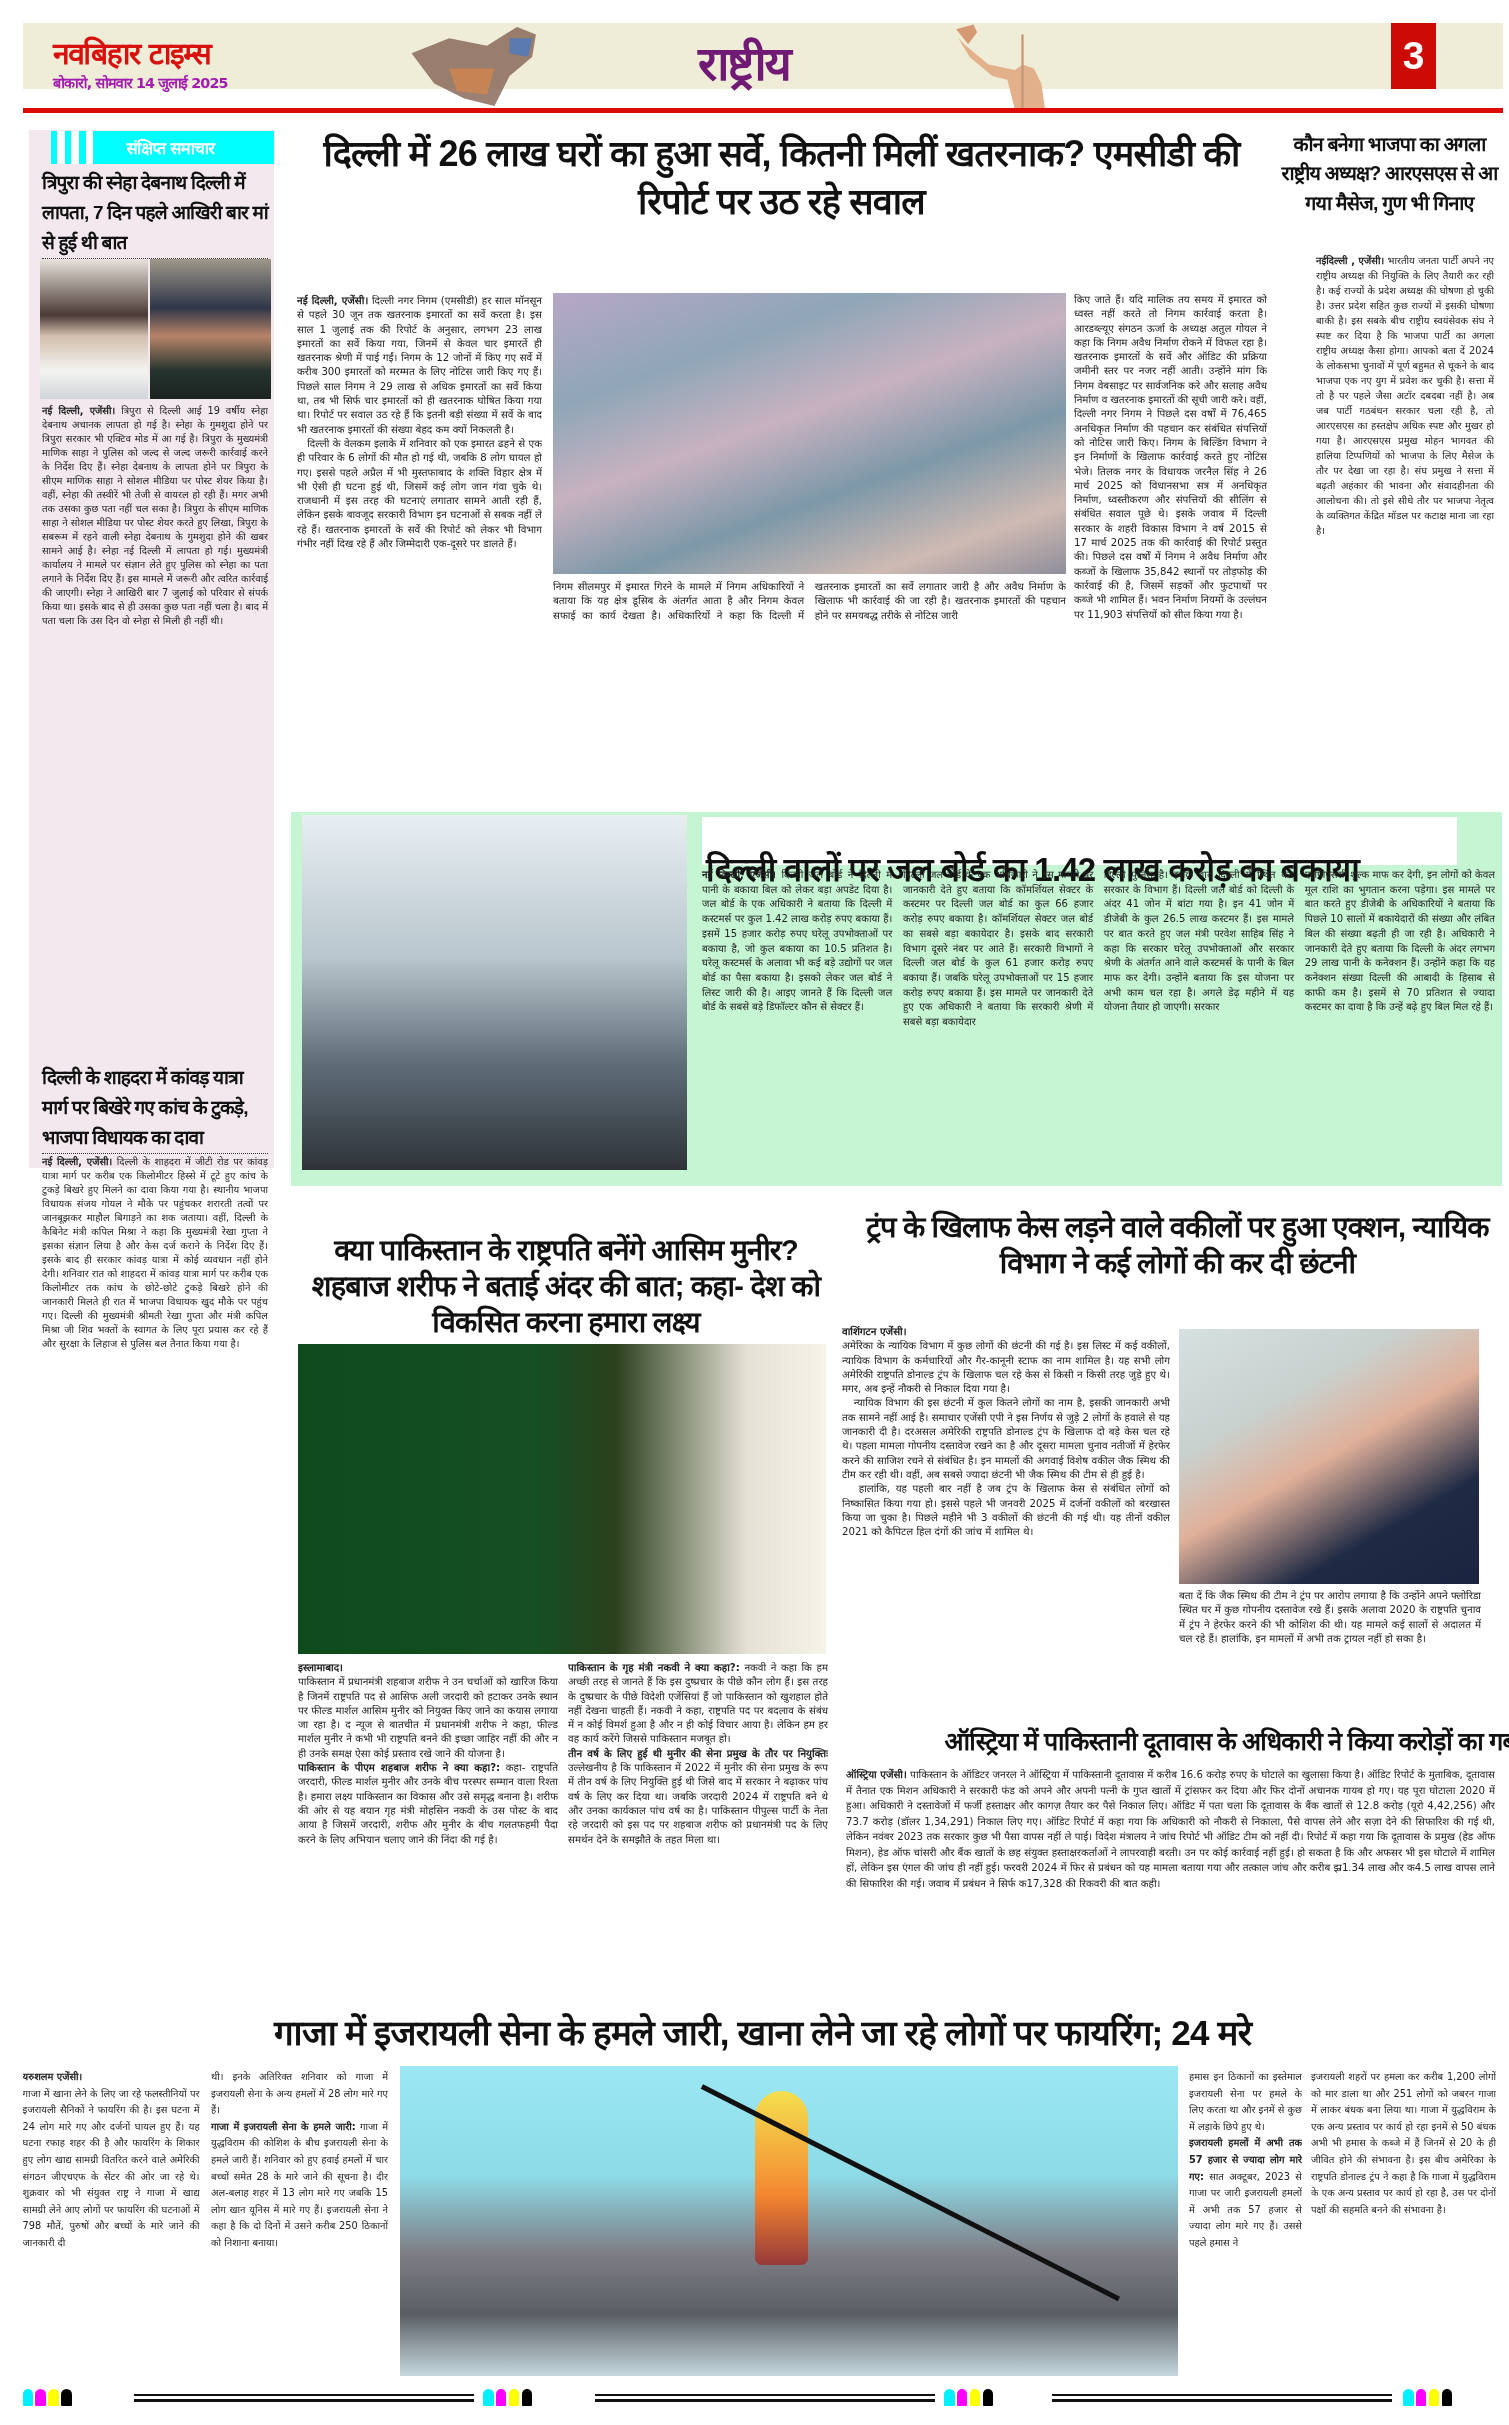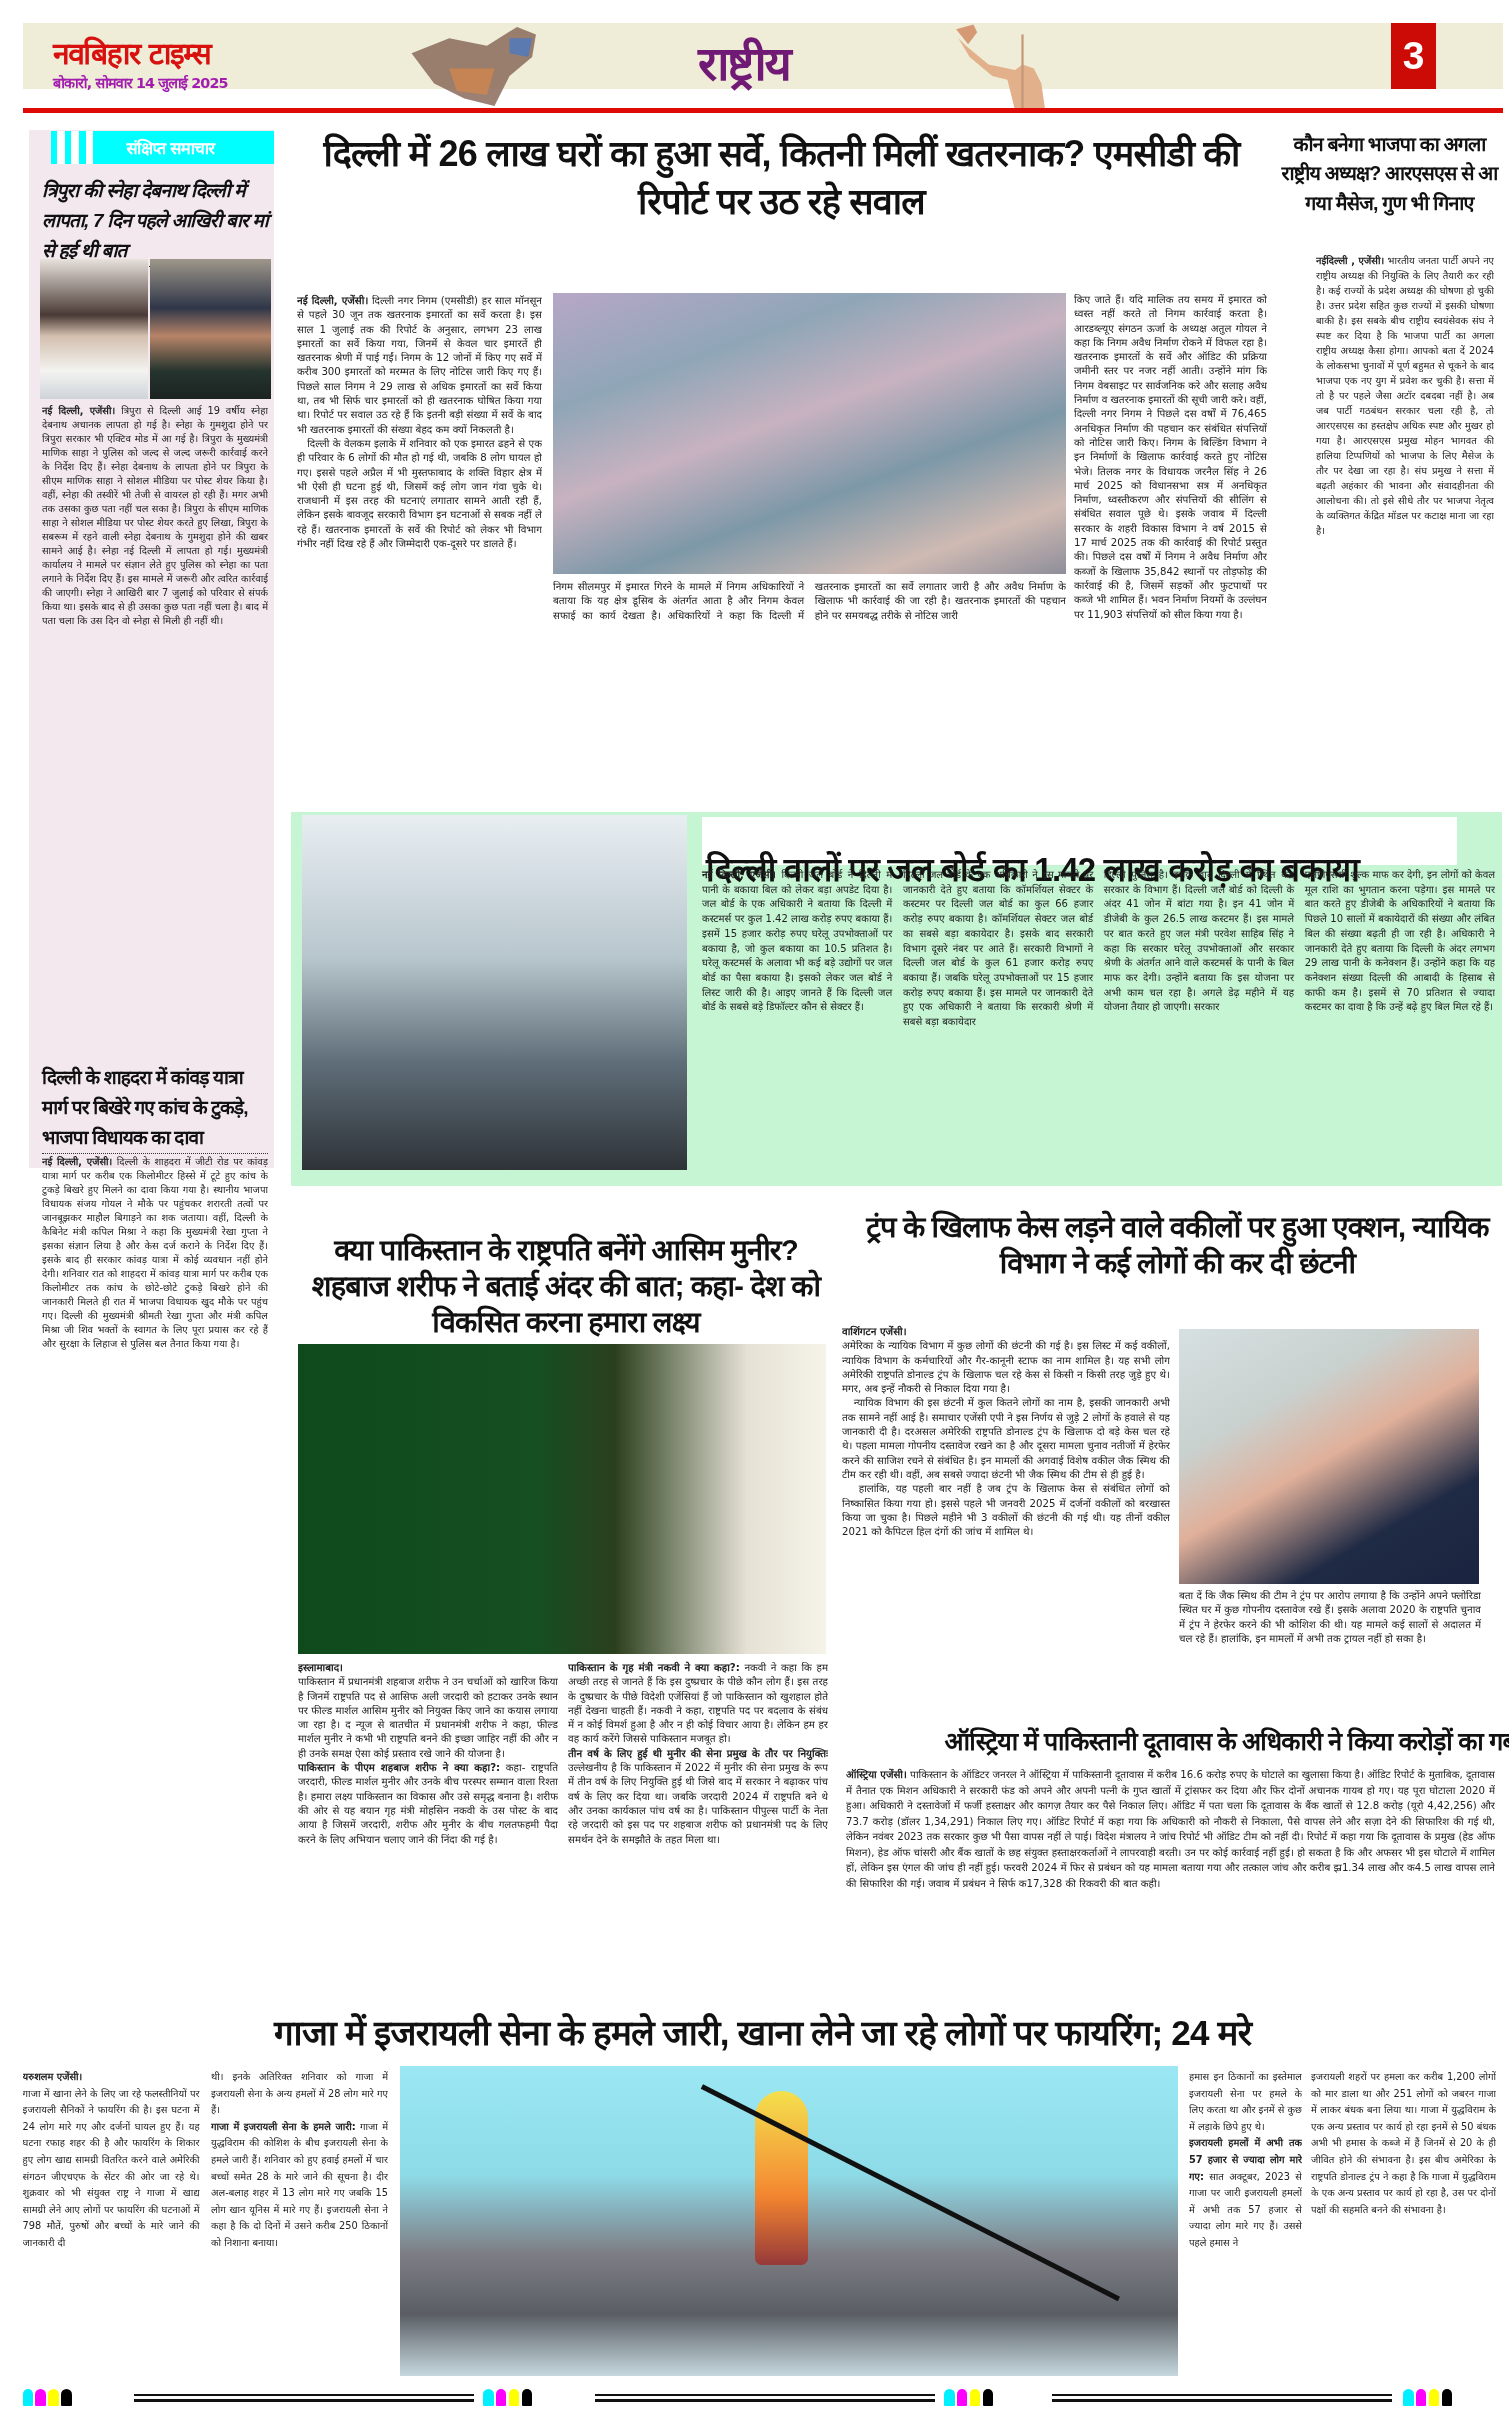--- a/index.html
+++ b/index.html
@@ -68,21 +68,21 @@
 
 <div class="abs sidebar"></div>
 <div class="abs brief-band">
   <div class="brief-bars">
       <span></span>
       <span></span>
       <span></span>
     </div>
   <div class="brief-label">संक्षिप्त समाचार</div>
 </div>
-<div class="abs side-head dotline" style="left:42px;top:176px;width:226px;font-style:italic;">त्रिपुरा की स्नेहा देबनाथ दिल्ली में लापता, 7 दिन पहले आखिरी बार मां से हुई थी बात</div>
+<div class="abs side-head dotline" style="left:42px;top:168px;width:226px;">त्रिपुरा की स्नेहा देबनाथ दिल्ली में लापता, 7 दिन पहले आखिरी बार मां से हुई थी बात</div>
 <div class="abs photo" style="left:40px;top:259px;width:108px;height:140px;background:linear-gradient(180deg,#e8e2dc,#4a3a35 40%,#d3bfae 55%,#f3f3f0 80%,#cfd4da);"></div>
 <div class="abs photo" style="left:150px;top:259px;width:121px;height:140px;background:linear-gradient(180deg,#9e978a,#2f3648 35%,#b78468 55%,#25342e 80%,#1b2320);"></div>
 <div class="abs body" style="left:42px;top:404px;width:226px;height:649px;font-size:9.8px;line-height:14px;"><b>नई दिल्ली, एजेंसी।</b> <span>त्रिपुरा से दिल्ली आई 19 वर्षीय स्नेहा देबनाथ अचानक लापता हो गई है। स्नेहा के गुमशुदा होने पर त्रिपुरा सरकार भी एक्टिव मोड में आ गई है। त्रिपुरा के मुख्यमंत्री माणिक साहा ने पुलिस को जल्द से जल्द जरूरी कार्रवाई करने के निर्देश दिए हैं। स्नेहा देबनाथ के लापता होने पर त्रिपुरा के सीएम माणिक साहा ने सोशल मीडिया पर पोस्ट शेयर किया है। वहीं, स्नेहा की तस्वीरें भी तेजी से वायरल हो रही हैं। मगर अभी तक उसका कुछ पता नहीं चल सका है। त्रिपुरा के सीएम माणिक साहा ने सोशल मीडिया पर पोस्ट शेयर करते हुए लिखा, त्रिपुरा के सबरूम में रहने वाली स्नेहा देबनाथ के गुमशुदा होने की खबर सामने आई है। स्नेहा नई दिल्ली में लापता हो गई। मुख्यमंत्री कार्यालय ने मामले पर संज्ञान लेते हुए पुलिस को स्नेहा का पता लगाने के निर्देश दिए हैं। इस मामले में जरूरी और त्वरित कार्रवाई की जाएगी। स्नेहा ने आखिरी बार 7 जुलाई को परिवार से संपर्क किया था। इसके बाद से ही उसका कुछ पता नहीं चला है। बाद में पता चला कि उस दिन वो स्नेहा से मिली ही नहीं थी।</span></div>
 <div class="abs side-head dotline" style="left:42px;top:1063px;width:226px;">दिल्ली के शाहदरा में कांवड़ यात्रा मार्ग पर बिखेरे गए कांच के टुकड़े, भाजपा विधायक का दावा</div>
 <div class="abs body" style="left:42px;top:1155px;width:226px;height:830px;font-size:9.8px;line-height:14px;"><b>नई दिल्ली, एजेंसी।</b> <span>दिल्ली के शाहदरा में जीटी रोड पर कांवड़ यात्रा मार्ग पर करीब एक किलोमीटर हिस्से में टूटे हुए कांच के टुकड़े बिखरे हुए मिलने का दावा किया गया है। स्थानीय भाजपा विधायक संजय गोयल ने मौके पर पहुंचकर शरारती तत्वों पर जानबूझकर माहौल बिगाड़ने का शक जताया। वहीं, दिल्ली के कैबिनेट मंत्री कपिल मिश्रा ने कहा कि मुख्यमंत्री रेखा गुप्ता ने इसका संज्ञान लिया है और केस दर्ज कराने के निर्देश दिए हैं। इसके बाद ही सरकार कांवड़ यात्रा में कोई व्यवधान नहीं होने देगी। शनिवार रात को शाहदरा में कांवड़ यात्रा मार्ग पर करीब एक किलोमीटर तक कांच के छोटे-छोटे टुकड़े बिखरे होने की जानकारी मिलते ही रात में भाजपा विधायक खुद मौके पर पहुंच गए। दिल्ली की मुख्यमंत्री श्रीमती रेखा गुप्ता और मंत्री कपिल मिश्रा जी शिव भक्तों के स्वागत के लिए पूरा प्रयास कर रहे हैं और सुरक्षा के लिहाज से पुलिस बल तैनात किया गया है।</span></div>
 
 <div class="abs mainhead" style="left:291px;top:130px;width:981px;">दिल्ली में 26 लाख घरों का हुआ सर्वे, कितनी मिलीं खतरनाक? एमसीडी की रिपोर्ट पर उठ रहे सवाल</div>
 <div class="abs body" style="left:297px;top:294px;width:245px;height:302px;"><b>नई दिल्ली, एजेंसी।</b> <span>दिल्ली नगर निगम (एमसीडी) हर साल मॉनसून से पहले 30 जून तक खतरनाक इमारतों का सर्वे करता है। इस साल 1 जुलाई तक की रिपोर्ट के अनुसार, लगभग 23 लाख इमारतों का सर्वे किया गया, जिनमें से केवल चार इमारतें ही खतरनाक श्रेणी में पाई गईं। निगम के 12 जोनों में किए गए सर्वे में करीब 300 इमारतों को मरम्मत के लिए नोटिस जारी किए गए हैं। पिछले साल निगम ने 29 लाख से अधिक इमारतों का सर्वे किया था, तब भी सिर्फ चार इमारतों को ही खतरनाक घोषित किया गया था। रिपोर्ट पर सवाल उठ रहे हैं कि इतनी बड़ी संख्या में सर्वे के बाद भी खतरनाक इमारतों की संख्या बेहद कम क्यों निकलती है।</span><br>&nbsp;&nbsp;&nbsp;<span>दिल्ली के वेलकम इलाके में शनिवार को एक इमारत ढहने से एक ही परिवार के 6 लोगों की मौत हो गई थी, जबकि 8 लोग घायल हो गए। इससे पहले अप्रैल में भी मुस्तफाबाद के शक्ति विहार क्षेत्र में भी ऐसी ही घटना हुई थी, जिसमें कई लोग जान गंवा चुके थे। राजधानी में इस तरह की घटनाएं लगातार सामने आती रही हैं, लेकिन इसके बावजूद सरकारी विभाग इन घटनाओं से सबक नहीं ले रहे हैं। खतरनाक इमारतों के सर्वे की रिपोर्ट को लेकर भी विभाग गंभीर नहीं दिख रहे हैं और जिम्मेदारी एक-दूसरे पर डालते हैं।</span></div>
 <div class="abs city-photo" style="left:553px;top:293px;width:513px;height:281px;"></div>
 <div class="abs body" style="left:553px;top:580px;width:513px;height:196px;column-count:2;column-gap:10.6px;">निगम सीलमपुर में इमारत गिरने के मामले में निगम अधिकारियों ने बताया कि यह क्षेत्र डूसिब के अंतर्गत आता है और निगम केवल सफाई का कार्य देखता है। अधिकारियों ने कहा कि दिल्ली में खतरनाक इमारतों का सर्वे लगातार जारी है और अवैध निर्माण के खिलाफ भी कार्रवाई की जा रही है। खतरनाक इमारतों की पहचान होने पर समयबद्ध तरीके से नोटिस जारी</div>

